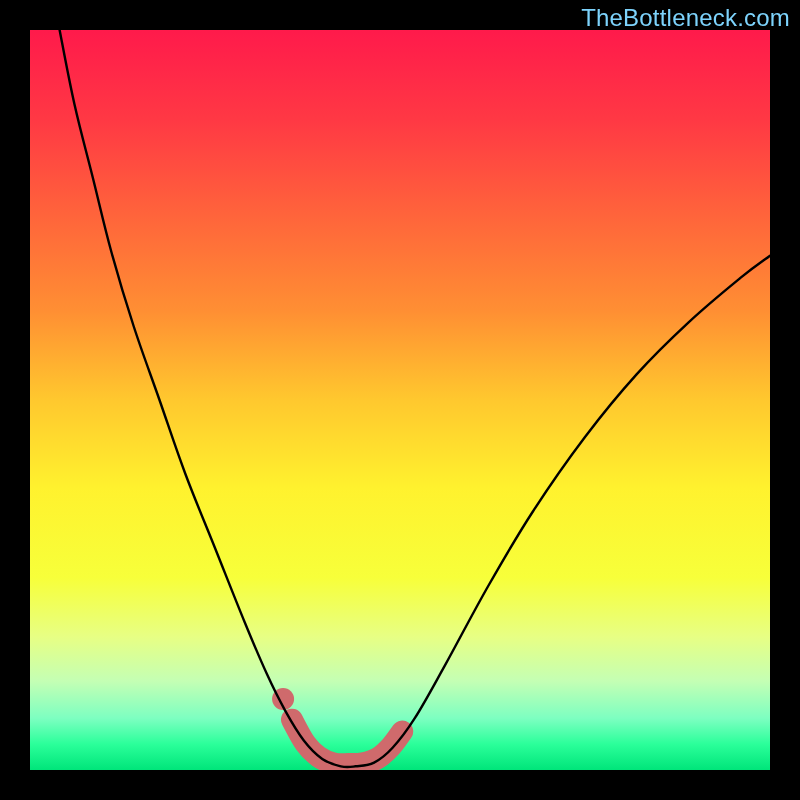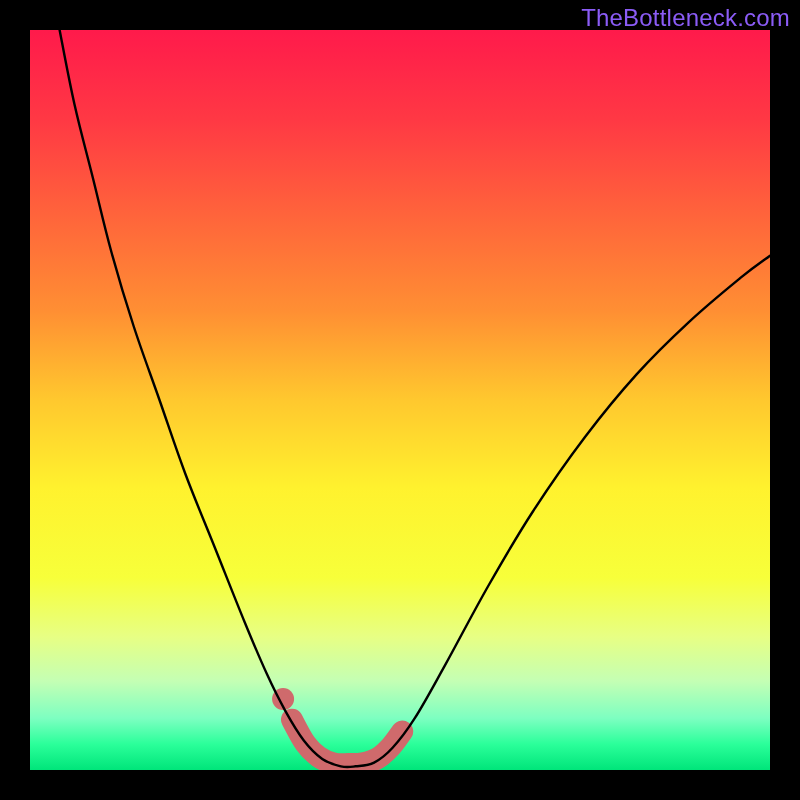--- a/index.html
+++ b/index.html
@@ -23,21 +23,21 @@
     position: absolute;
     left: 0;
     top: 0;
     width: 740px;
     height: 740px;
   }
   .watermark {
     position: absolute;
     top: 4px;
     right: 10px;
-    color: #8b5cf6;
+    color: #7dd3fc;
     font-size: 24px;
     font-weight: 500;
     letter-spacing: 0.2px;
     user-select: none;
   }
 </style>
 </head>
 <body>
 
 <div class="frame">

